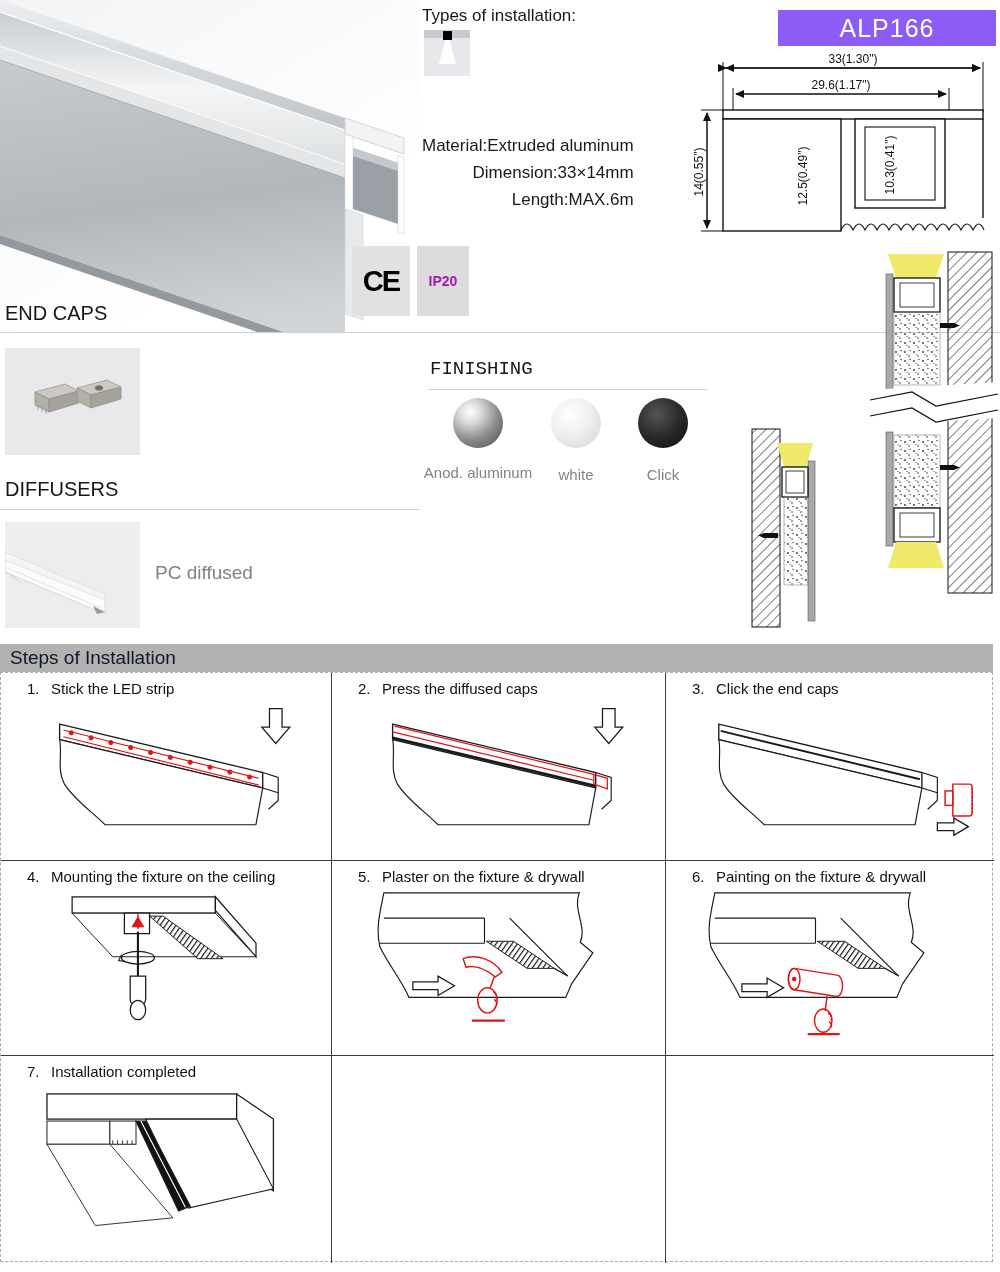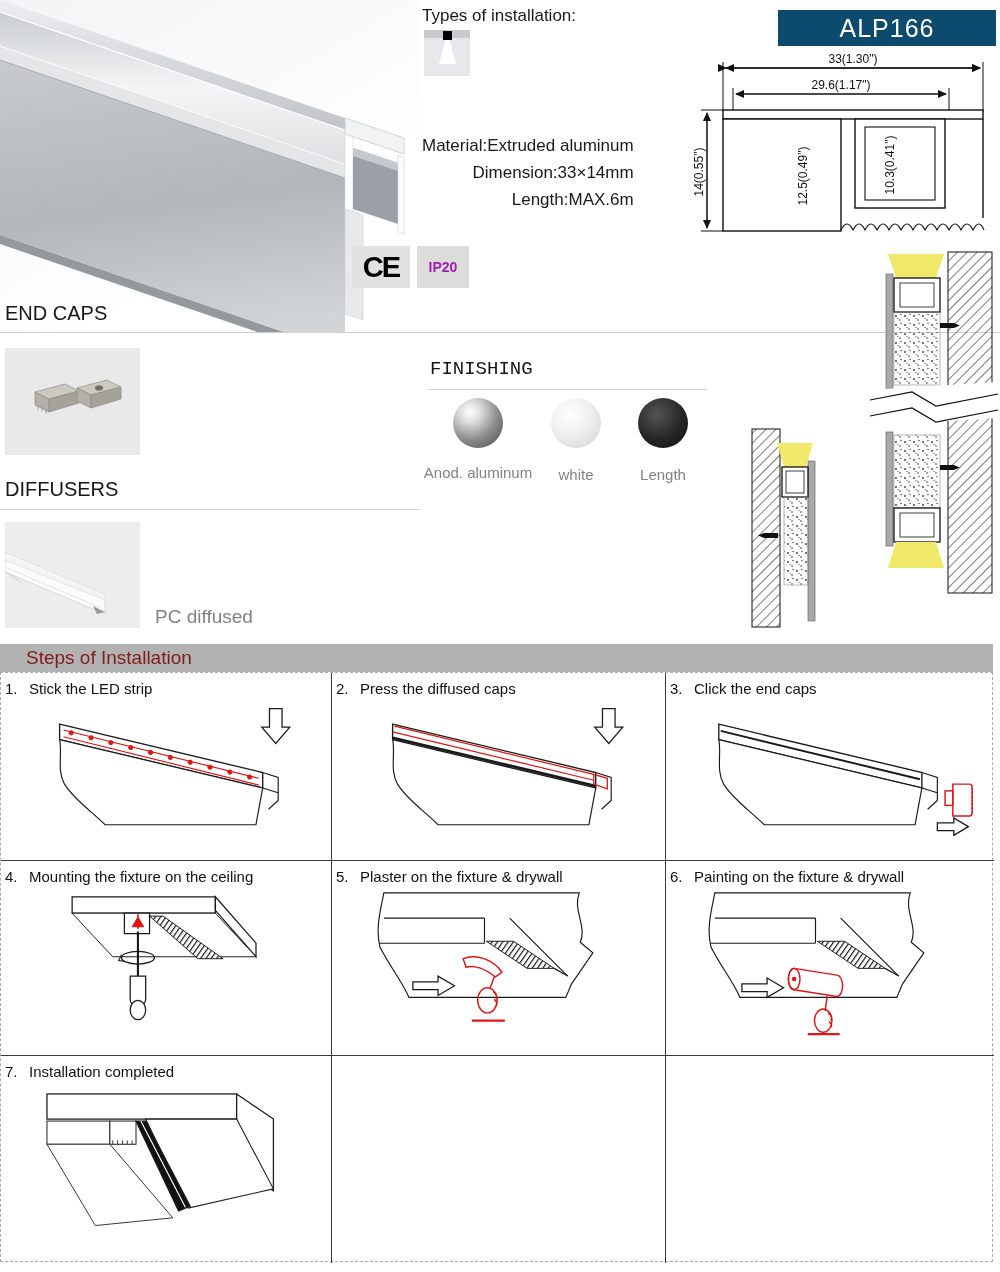--- a/index.html
+++ b/index.html
@@ -13,49 +13,49 @@
   
   .types-label{left:422px;top:6px;font-size:17px;color:#1a1a1a;}
   .inst-icon{left:424px;top:30px;width:46px;height:46px;background:#e7e7ec;}
   .inst-icon .band{height:8px;background:#c9c9d0;}
   .inst-icon .blk{position:absolute;left:19px;top:1px;width:9px;height:9px;background:#000;}
   .inst-icon .beam{position:absolute;left:15px;top:10px;width:17px;height:24px;background:#fff;
                    clip-path:polygon(38% 0,62% 0,100% 100%,0% 100%);}
   .material-block{left:422px;top:132px;font-size:17px;line-height:27px;color:#1a1a1a;text-align:right;}
 
   
-  .model-box{left:778px;top:10px;width:218px;height:36px;background:#0c4a6e;color:#fff;
+  .model-box{left:778px;top:10px;width:218px;height:36px;background:#8b5cf6;color:#fff;
              font-size:25px;display:flex;align-items:center;justify-content:center;letter-spacing:1px;}
-  .badge{width:58px;height:42px;background:#e1e1e1;display:flex;align-items:center;justify-content:center;}
+  .badge{width:58px;height:70px;background:#e1e1e1;display:flex;align-items:center;justify-content:center;}
   .ce{left:352px;top:246px;font-size:29px;font-weight:bold;letter-spacing:-2px;color:#000;}
   .ip{left:417px;top:246px;width:52px;background:#dcdcdc;font-size:14px;color:#a21caf;font-weight:bold;}
 
   
   .sec-title{font-size:20px;color:#161616;}
   .rule{height:1px;background:#cfcfcf;}
   .imgbox{background:#e9e9e9;}
   .muted{color:#828282;}
 
   
   .ball{width:50px;height:50px;border-radius:50%;}
   .ball-anod{background:radial-gradient(circle at 34% 28%,#ffffff 0%,#dcdcdc 22%,#8f8f8f 55%,#5f5f5f 85%);}
   .ball-white{background:radial-gradient(circle at 38% 32%,#ffffff 0%,#efefef 45%,#d2d2d2 100%);}
   .ball-black{background:radial-gradient(circle at 38% 32%,#555 0%,#262626 55%,#111 100%);}
   .ball-label{font-size:15px;color:#828282;text-align:center;}
 
   
   .steps-header{left:0;top:644px;width:993px;height:28px;background:#b2b2b2;display:flex;align-items:center;}
-  .steps-header span{font-size:19px;color:#7f1d1d;padding-left:26px;}
+  .steps-header span{font-size:19px;color:#0f172a;padding-left:10px;}
   .steps-grid{left:0;top:672px;width:993px;height:590px;display:grid;
               grid-template-columns:331px 334px 328px;grid-template-rows:188px 195px 207px;
               border:1px dashed #ababab;box-sizing:border-box;}
   .cell{position:relative;border-right:1px solid #3a3a3a;border-bottom:1px solid #3a3a3a;overflow:hidden;}
   .cell.last-col{border-right:none;}
   .cell.last-row{border-bottom:none;}
-  .cell-label{padding:7px 10px 0 4px;font-size:15px;color:#111;}
+  .cell-label{padding:7px 10px 0 26px;font-size:15px;color:#111;}
   .cell-label .num{display:inline-block;width:24px;}
   .cell svg{display:block;margin:2px auto 0 auto;}
 </style>
 </head>
 <body>
 
 <div class="page">
 
   <div class="abs hero">
     <svg viewBox="0 0 420 332" width="420" height="332">
@@ -182,38 +182,38 @@
     </svg>
   </div>
 
   <div class="abs sec-title" style="left:430px;top:358px;font-size:19px;font-family:Liberation Mono, monospace;">FINISHING</div>
   <div class="abs rule" style="left:428px;top:389px;width:279px;"></div>
   <div class="abs ball ball-anod" style="left:453px;top:398px;"></div>
   <div class="abs ball ball-white" style="left:551px;top:398px;"></div>
   <div class="abs ball ball-black" style="left:638px;top:398px;"></div>
   <div class="abs ball-label" style="left:423px;top:464px;width:110px;">Anod. aluminum</div>
   <div class="abs ball-label" style="left:548px;top:466px;width:56px;">white</div>
-  <div class="abs ball-label" style="left:630px;top:466px;width:66px;">Length</div>
+  <div class="abs ball-label" style="left:630px;top:466px;width:66px;">Click</div>
 
   <div class="abs sec-title" style="left:5px;top:478px;">DIFFUSERS</div>
   <div class="abs rule" style="left:0;top:509px;width:420px;"></div>
   <div class="abs imgbox" style="left:5px;top:522px;width:135px;height:106px;background:#ededee;">
     <svg viewBox="0 0 135 106" width="135" height="106">
       <polygon points="0,36 0,50 100,92 100,76" fill="#fbfbfb" stroke="#d9d9db" stroke-width="1"></polygon>
       <polygon points="0,30 0,38 100,78 100,72" fill="#f4f4f5" stroke="#dddddf" stroke-width="0.8"></polygon>
       <line x1="2" y1="46" x2="96" y2="86" stroke="#e4e4e6"></line>
       <polygon points="88,84 100,90 92,92" fill="#9a9a9c"></polygon>
       <g stroke="#d2d2d4" stroke-width="1">
         <line x1="2" y1="50" x2="8" y2="55"></line>
           <line x1="6" y1="53" x2="12" y2="58"></line>
           <line x1="10" y1="56" x2="16" y2="61"></line>
       </g>
     </svg>
   </div>
-  <div class="abs muted" style="left:155px;top:562px;font-size:19px;margin-top:44px;">PC diffused</div>
+  <div class="abs muted" style="left:155px;top:562px;font-size:19px;">PC diffused</div>
 
   <svg class="abs" style="left:750px;top:415px;" viewBox="0 0 95 215" width="95" height="215">
     <defs>
       <pattern id="hat1" width="7" height="7" patternUnits="userSpaceOnUse" patternTransform="rotate(45)">
         <line x1="0" y1="0" x2="0" y2="7" stroke="#111" stroke-width="1.1"></line>
       </pattern>
       <pattern id="dot1" width="9" height="9" patternUnits="userSpaceOnUse">
         <circle cx="2" cy="3" r="0.9" fill="#333"></circle>
           <circle cx="6" cy="7" r="0.8" fill="#333"></circle>
         <circle cx="7" cy="1.5" r="0.7" fill="#333"></circle>

